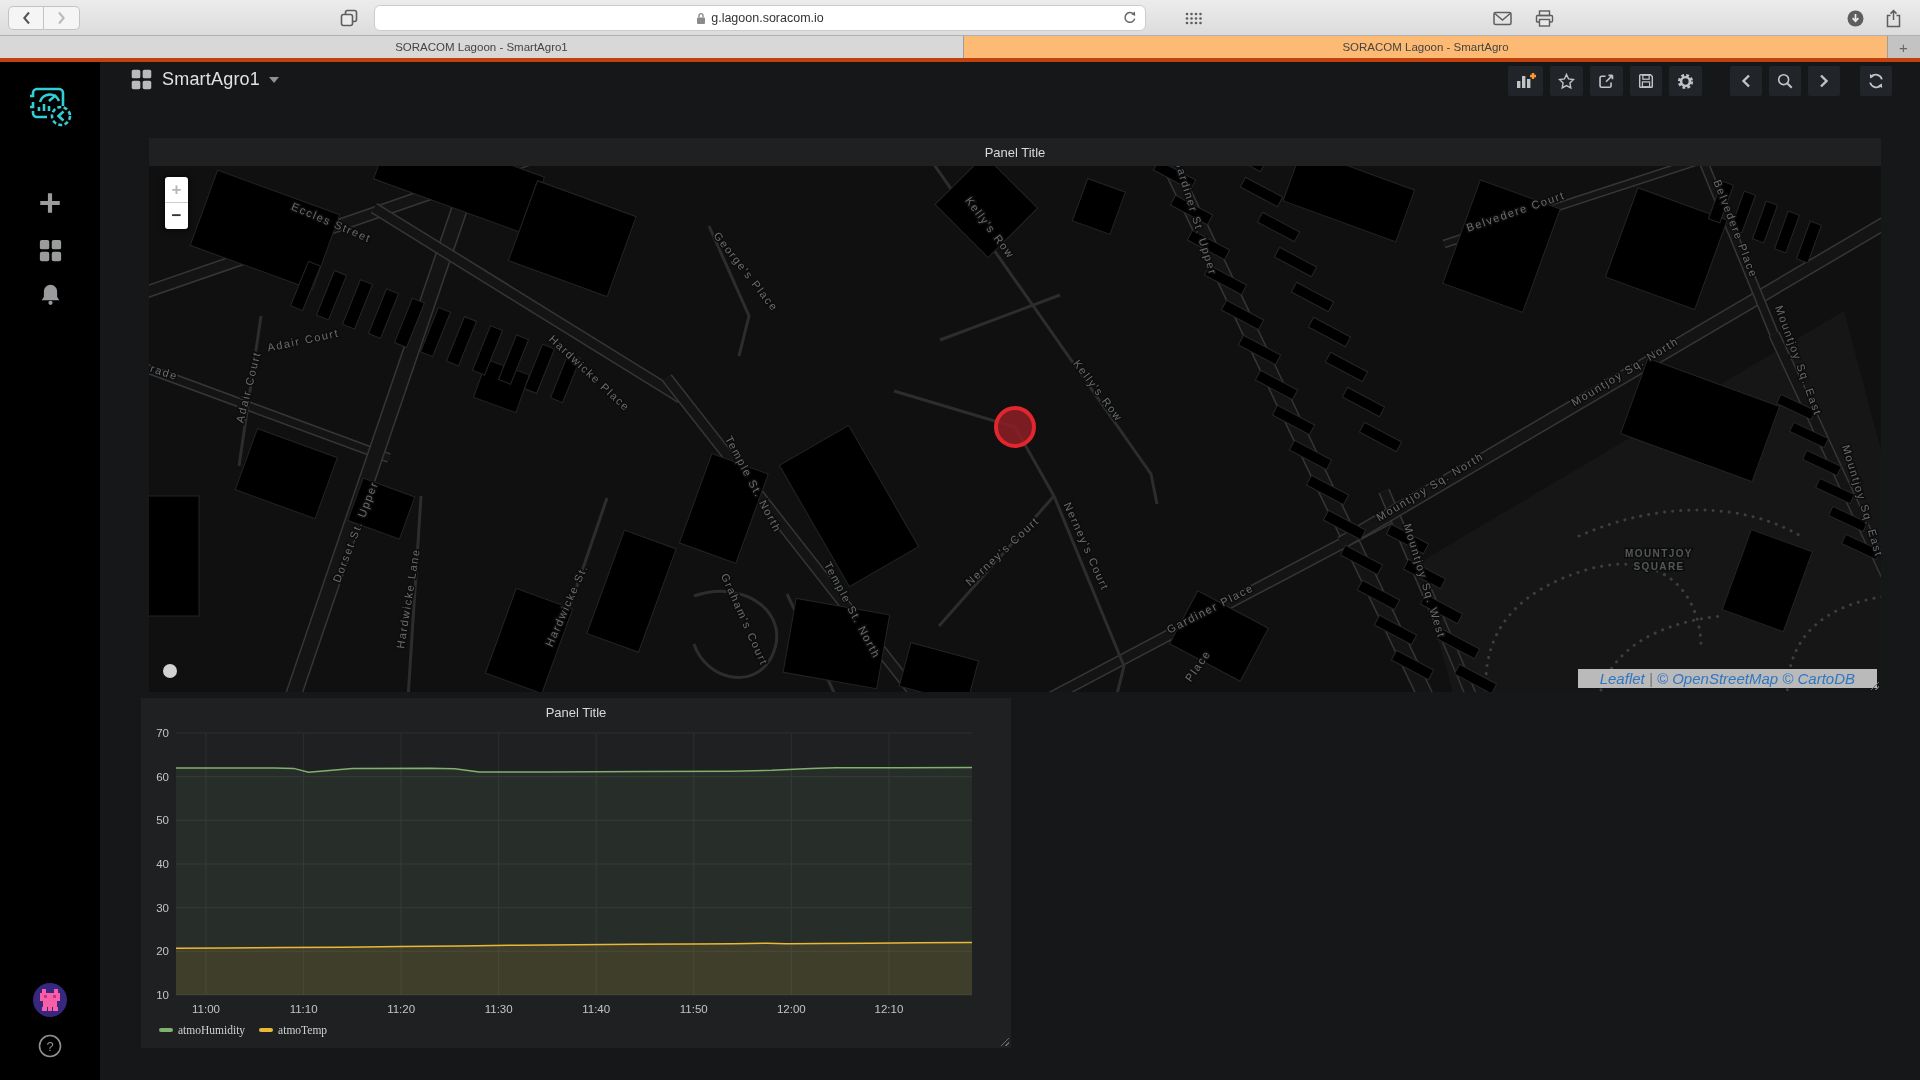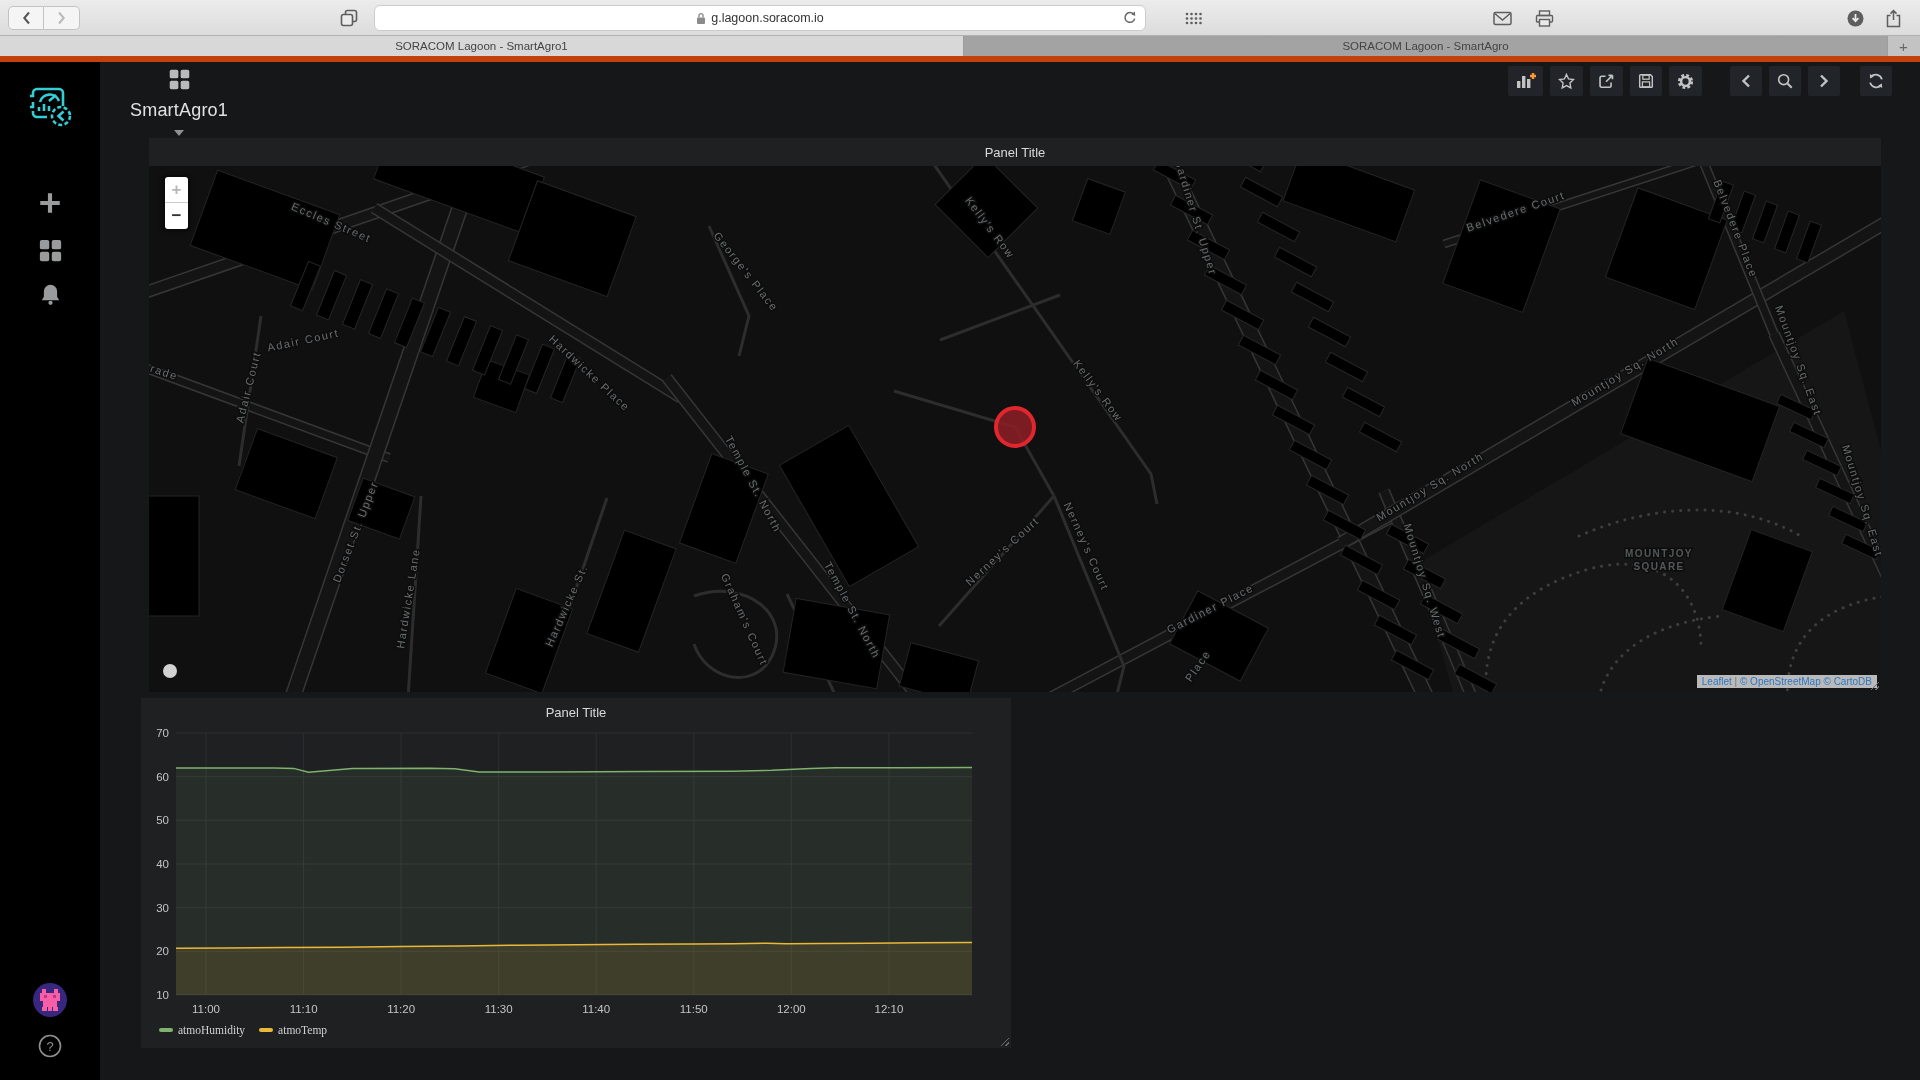--- a/index.html
+++ b/index.html
@@ -15,36 +15,36 @@
     display:flex; align-items:center; justify-content:center; }
   .navgroup .nbtn:first-child { border-radius:5px 0 0 5px; }
   .navgroup .nbtn:last-child { border-radius:0 5px 5px 0; border-left:none; }
   .tb-ico { position:absolute; top:5px; width:34px; height:26px; display:flex; align-items:center; justify-content:center; }
   .urlfield { position:absolute; left:374px; top:5px; width:772px; height:26px; background:#fff;
     border:1px solid #ccc; border-radius:6px; display:flex; align-items:center; justify-content:center;
     font-size:12.5px; color:#333; }
   .urlfield .lock { margin-right:5px; display:inline-flex; }
   .urlfield .reload { position:absolute; right:7px; top:4px; }
   .tabbar { position:absolute; left:0; top:36px; width:1920px; height:26px; background:#c3c3c3;
-    border-bottom:6px solid #c2410c; display:flex; }
+    border-bottom:4px solid #c2410c; display:flex; }
   .tab { height:100%; display:flex; align-items:center; justify-content:center;
     font-size:11.5px; color:#444; border-right:1px solid #9d9d9d; }
   .tab.active { background:#d8d8d8; width:964px; }
-  .tab.inactive { background:#a3a3a3; width:924px; }
+  .tab.inactive { background:#fdba74; width:924px; }
   .newtab { width:31px; height:100%; display:flex; align-items:center; justify-content:center;
     color:#666; font-size:15px; }
 
   
   .app { position:absolute; left:0; top:62px; width:1920px; height:1018px; background:#161719; }
   .sidebar { position:absolute; left:0; top:0; width:100px; height:1018px; background:#000; }
   .side-item { position:absolute; left:0; width:100px; display:flex; justify-content:center; }
 
   
   .navbar { position:absolute; left:100px; top:0; width:1820px; height:40px; }
-  .nav-left { position:absolute; left:30px; top:6px; display:flex; align-items:center; gap:9px;flex-direction:column; }
+  .nav-left { position:absolute; left:30px; top:6px; display:flex; align-items:center; gap:9px; }
   .dash-title { font-size:18px; color:#e0e1e3; font-weight:400; letter-spacing:.2px; }
   .nav-right { position:absolute; right:28px; top:4px; display:flex; align-items:center; gap:7px; }
   .gbtn { height:30px; min-width:32px; background:#212529; border-radius:2px;
     display:flex; align-items:center; justify-content:center; padding:0 7px; }
   .gbtn.time { gap:7px; font-size:13px; font-weight:700; color:#d8d9da; padding:0 12px; }
   .navgap { width:14px; }
 
   
   .panel { position:absolute; background:#1e2022; }
   .panel-title { height:28px; display:flex; align-items:center; justify-content:center;
@@ -66,21 +66,21 @@
   .dots { stroke:#3e3e3e; stroke-width:3; stroke-dasharray:.1 8; stroke-linecap:round; fill:none; }
   .zoomctl { position:absolute; left:14px; top:9px; width:27px; border:2px solid rgba(0,0,0,.3);
     border-radius:5px; overflow:hidden; box-shadow:0 1px 4px rgba(0,0,0,.4); }
   .zoomctl button { display:block; width:100%; height:26px; background:#fff; border:none;
     font-size:17px; line-height:24px; font-weight:700; }
   .zoomctl .zin { color:#b7b7b7; border-bottom:1px solid #ccc; }
   .zoomctl .zout { color:#333; }
   .layerdot { position:absolute; left:14px; bottom:14px; width:14px; height:14px; border-radius:50%;
     background:#d2d2d2; }
   .attrib { position:absolute; right:4px; bottom:4px; background:rgba(215,215,215,.85);
-    font-size:10px; padding:1px 5px; color:#777; white-space:pre; }
+    font-size:15px; padding:1px 22px; color:#777; white-space:pre;font-style:italic; }
   .attrib .lnk { color:#2f77c2; }
 
   
   .chart-svg { position:absolute; left:0; top:28px; }
   .grid { stroke:#2d2f31; stroke-width:1; }
   .ytick { fill:#c3c4c6; font-size:11.5px; text-anchor:end; font-family:"Liberation Sans",sans-serif; }
   .xtick { fill:#c3c4c6; font-size:11.5px; text-anchor:middle; font-family:"Liberation Sans",sans-serif; }
   .legend { position:absolute; left:18px; top:326px; display:flex; gap:14px; align-items:center;font-family:Liberation Serif, serif; }
   .leg-item { display:flex; align-items:center; gap:5px; font-size:11.5px; color:#d0d1d3; }
   .leg-chip { width:14px; height:4px; border-radius:2px; }

